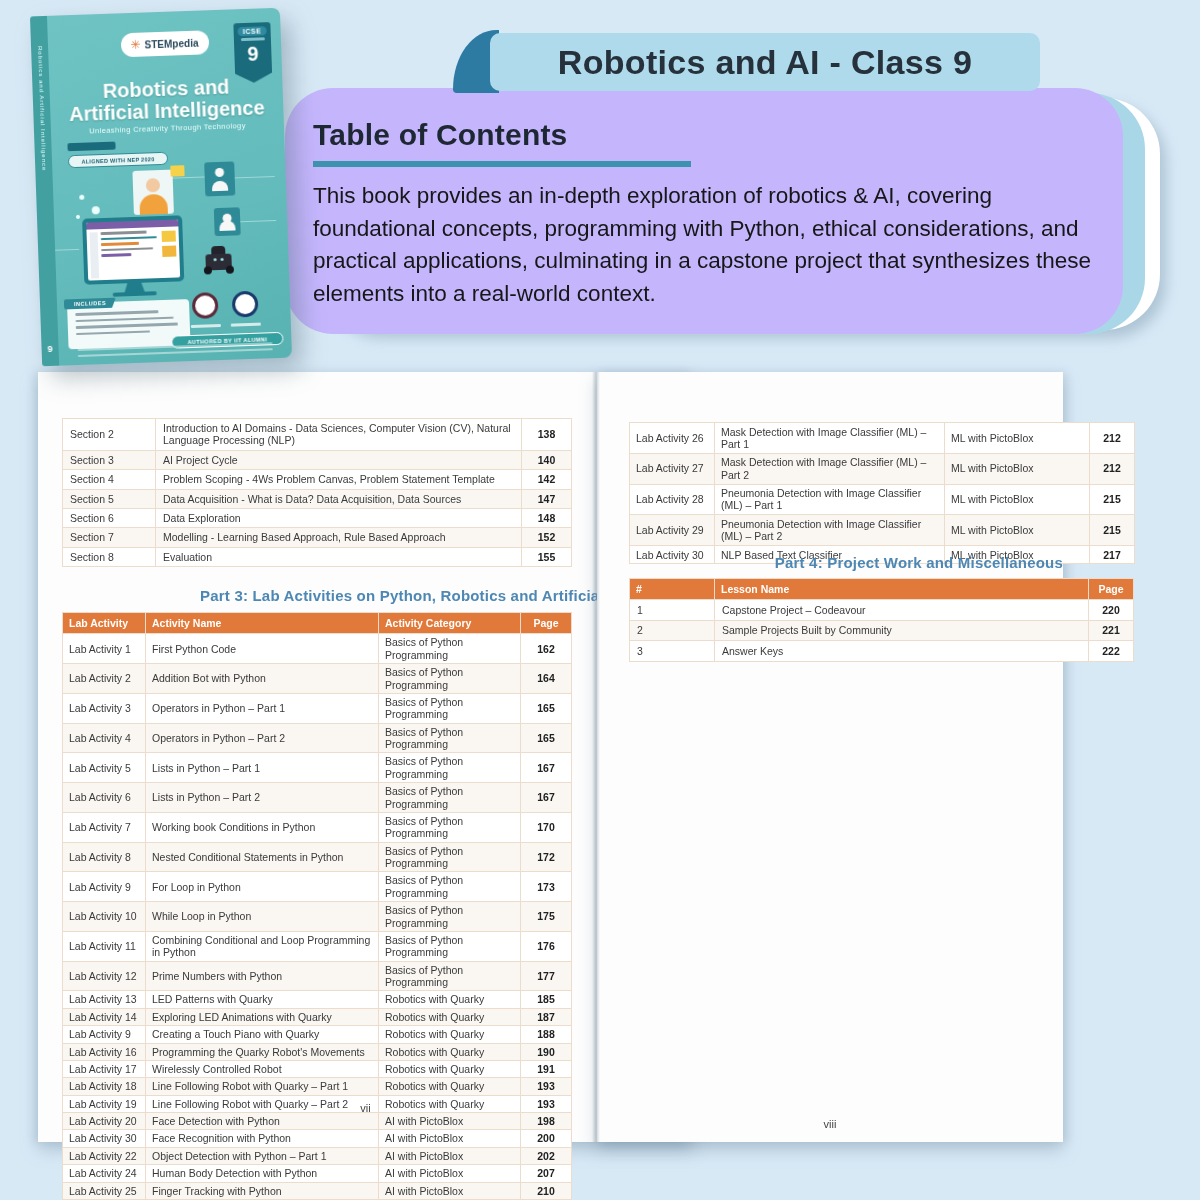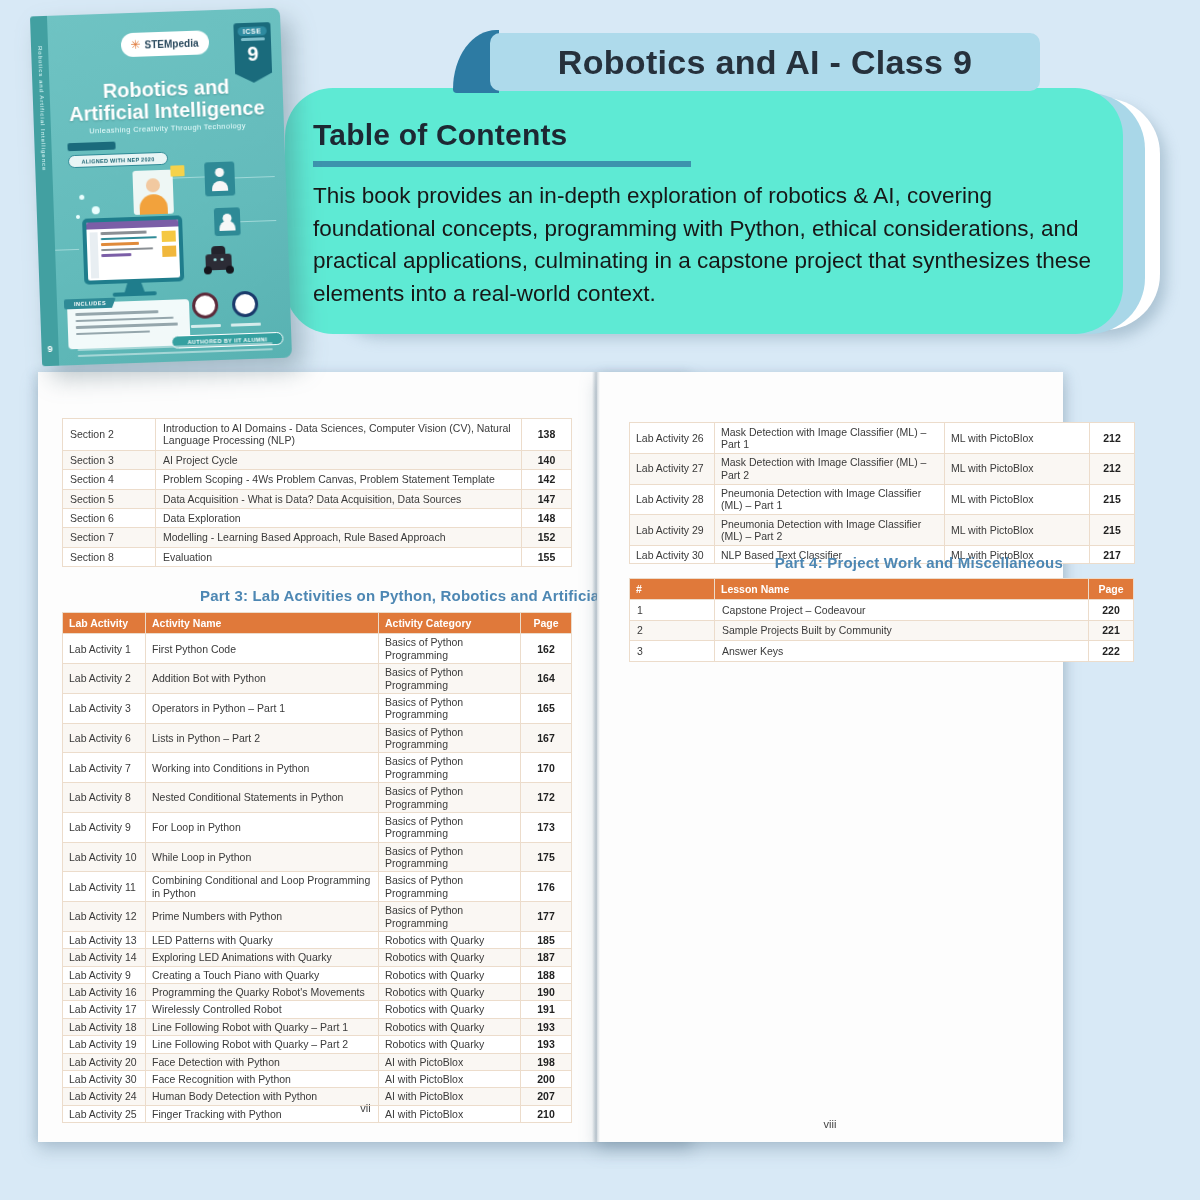--- a/index.html
+++ b/index.html
@@ -10,21 +10,21 @@
     background: #d8e9f6;
     overflow: hidden;
   }
 
   
   .bubble-l3 { position:absolute; left:320px; top:98px; width:840px; height:232px;
     background:#ffffff; border-radius:56px; box-shadow: 6px 8px 14px rgba(120,150,170,.45); z-index:1; }
   .bubble-l2 { position:absolute; left:308px; top:93px; width:837px; height:241px;
     background:#a9d7e8; border-radius:56px; z-index:2; }
   .bubble { position:absolute; left:285px; top:88px; width:838px; height:246px;
-    background:#5eead4; border-radius:48px; z-index:3; padding:30px 30px 0 28px; }
+    background:#c4b5fd; border-radius:48px; z-index:3; padding:30px 30px 0 28px; }
 
   .toc-title { font-size:30px; font-weight:bold; color:#1d2833; letter-spacing:.2px; }
   .toc-underline { width:378px; height:6px; background:#3d93ad; margin-top:9px; }
   .toc-desc { margin-top:13px; width:785px; font-size:22.5px; line-height:1.45; color:#171717; }
 
   
   .banner-wedge { position:absolute; left:453px; top:30px; width:46px; height:63px;
     background:#2d7ba3; border-radius:100% 0 0 4px; z-index:4; }
   .banner { position:absolute; left:490px; top:33px; width:550px; height:58px;
     background:#aedaeb; border-radius:10px; z-index:5;
@@ -331,28 +331,40 @@
           <td class="c-cat">Basics of Python Programming</td>
           <td class="c-page">164</td>
         </tr>
         <tr>
           <td class="c-lab">Lab Activity 3</td>
           <td class="c-name">Operators in Python – Part 1</td>
           <td class="c-cat">Basics of Python Programming</td>
           <td class="c-page">165</td>
         </tr>
         <tr>
+          <td class="c-lab">Lab Activity 4</td>
+          <td class="c-name">Operators in Python – Part 2</td>
+          <td class="c-cat">Basics of Python Programming</td>
+          <td class="c-page">165</td>
+        </tr>
+        <tr>
+          <td class="c-lab">Lab Activity 5</td>
+          <td class="c-name">Lists in Python – Part 1</td>
+          <td class="c-cat">Basics of Python Programming</td>
+          <td class="c-page">167</td>
+        </tr>
+        <tr>
           <td class="c-lab">Lab Activity 6</td>
           <td class="c-name">Lists in Python – Part 2</td>
           <td class="c-cat">Basics of Python Programming</td>
           <td class="c-page">167</td>
         </tr>
         <tr>
           <td class="c-lab">Lab Activity 7</td>
-          <td class="c-name">Working into Conditions in Python</td>
+          <td class="c-name">Working book Conditions in Python</td>
           <td class="c-cat">Basics of Python Programming</td>
           <td class="c-page">170</td>
         </tr>
         <tr>
           <td class="c-lab">Lab Activity 8</td>
           <td class="c-name">Nested Conditional Statements in Python</td>
           <td class="c-cat">Basics of Python Programming</td>
           <td class="c-page">172</td>
         </tr>
         <tr>
@@ -425,20 +437,26 @@
           <td class="c-lab">Lab Activity 20</td>
           <td class="c-name">Face Detection with Python</td>
           <td class="c-cat">AI with PictoBlox</td>
           <td class="c-page">198</td>
         </tr>
         <tr>
           <td class="c-lab">Lab Activity 30</td>
           <td class="c-name">Face Recognition with Python</td>
           <td class="c-cat">AI with PictoBlox</td>
           <td class="c-page">200</td>
+        </tr>
+        <tr>
+          <td class="c-lab">Lab Activity 22</td>
+          <td class="c-name">Object Detection with Python – Part 1</td>
+          <td class="c-cat">AI with PictoBlox</td>
+          <td class="c-page">202</td>
         </tr>
         <tr>
           <td class="c-lab">Lab Activity 24</td>
           <td class="c-name">Human Body Detection with Python</td>
           <td class="c-cat">AI with PictoBlox</td>
           <td class="c-page">207</td>
         </tr>
         <tr>
           <td class="c-lab">Lab Activity 25</td>
           <td class="c-name">Finger Tracking with Python</td>

